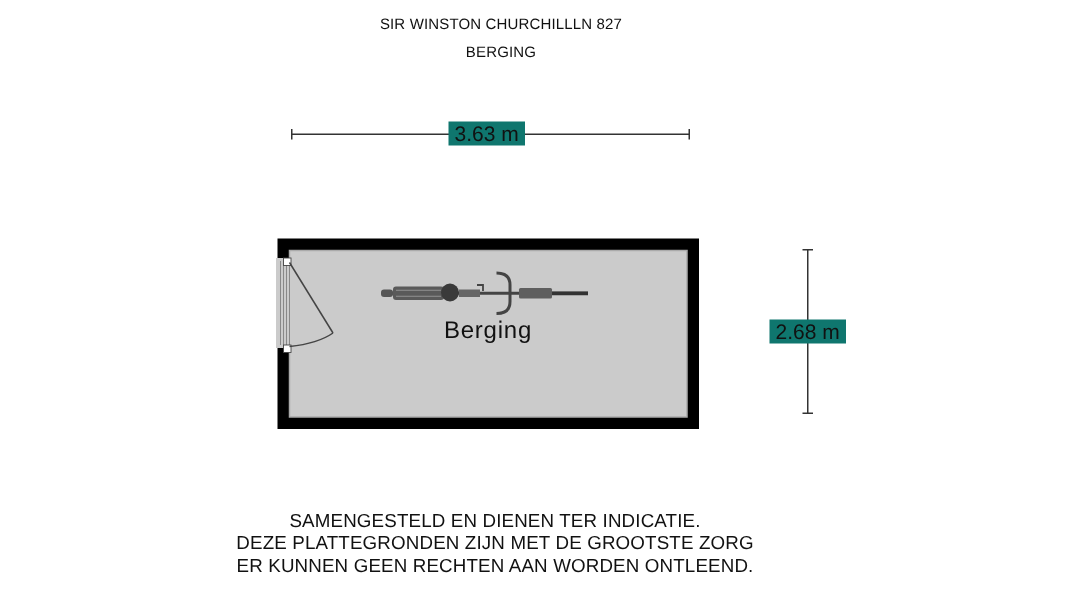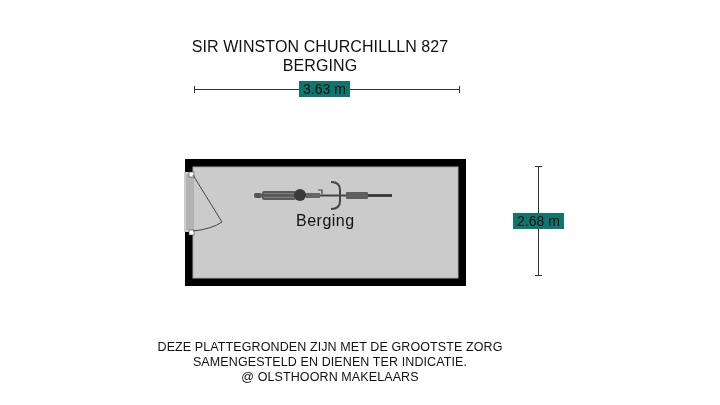--- a/index.html
+++ b/index.html
@@ -1,22 +1,22 @@
 <!DOCTYPE html>
 <html><head>
 <meta charset="utf-8">
 <style>
   html, body { margin: 0; padding: 0; }
   body {
     width: 720px; height: 405px; background: #ffffff; position: relative; overflow: hidden;
     font-family: "Liberation Sans", "DejaVu Sans", sans-serif; color: #111;
   }
   .title {
-    position: absolute; left: 0; width: 640px; text-align: center;
-    font-size: 16px; line-height: 20px; letter-spacing: 0.1px; margin-top: 30px;
+    position: absolute; left: 14px; width: 640px; text-align: center;
+    font-size: 10px; line-height: 20px; letter-spacing: 0.1px;
   }
   #t1 { top: 7px; }
   #t2 { top: 26px; }
   .dimtext { position: absolute; font-size: 14px; background: #0f766e; padding: 0 4px; }
   .disclaimer {
     position: absolute; left: 0; width: 660px; top: 340px;
     text-align: center; font-size: 12.5px; line-height: 15px; letter-spacing: 0.1px;
   }
   .disclaimer div { white-space: nowrap; }
   svg { position: absolute; left: 0; top: 0; }
@@ -73,16 +73,16 @@
     <line x1="368" y1="195.5" x2="392" y2="195.5" stroke="#333" stroke-width="2.5"></line>
   </g>
 </svg>
 
 <div class="dimtext" style="left:299px; top:81px;">3.63 m</div>
 <div class="dimtext" style="left:513px; top:213px;">2.68 m</div>
 
 <div class="room-label" style="left:296px; top:212px;">Berging</div>
 
 <div class="disclaimer">
+  <div>SAMENGESTELD EN DIENEN TER INDICATIE.</div>
   <div>DEZE PLATTEGRONDEN ZIJN MET DE GROOTSTE ZORG</div>
-  <div>SAMENGESTELD EN DIENEN TER INDICATIE.</div>
-  <div>@ OLSTHOORN MAKELAARS</div>
+  <div>ER KUNNEN GEEN RECHTEN AAN WORDEN ONTLEEND.</div>
 </div>
 
 </body></html>

